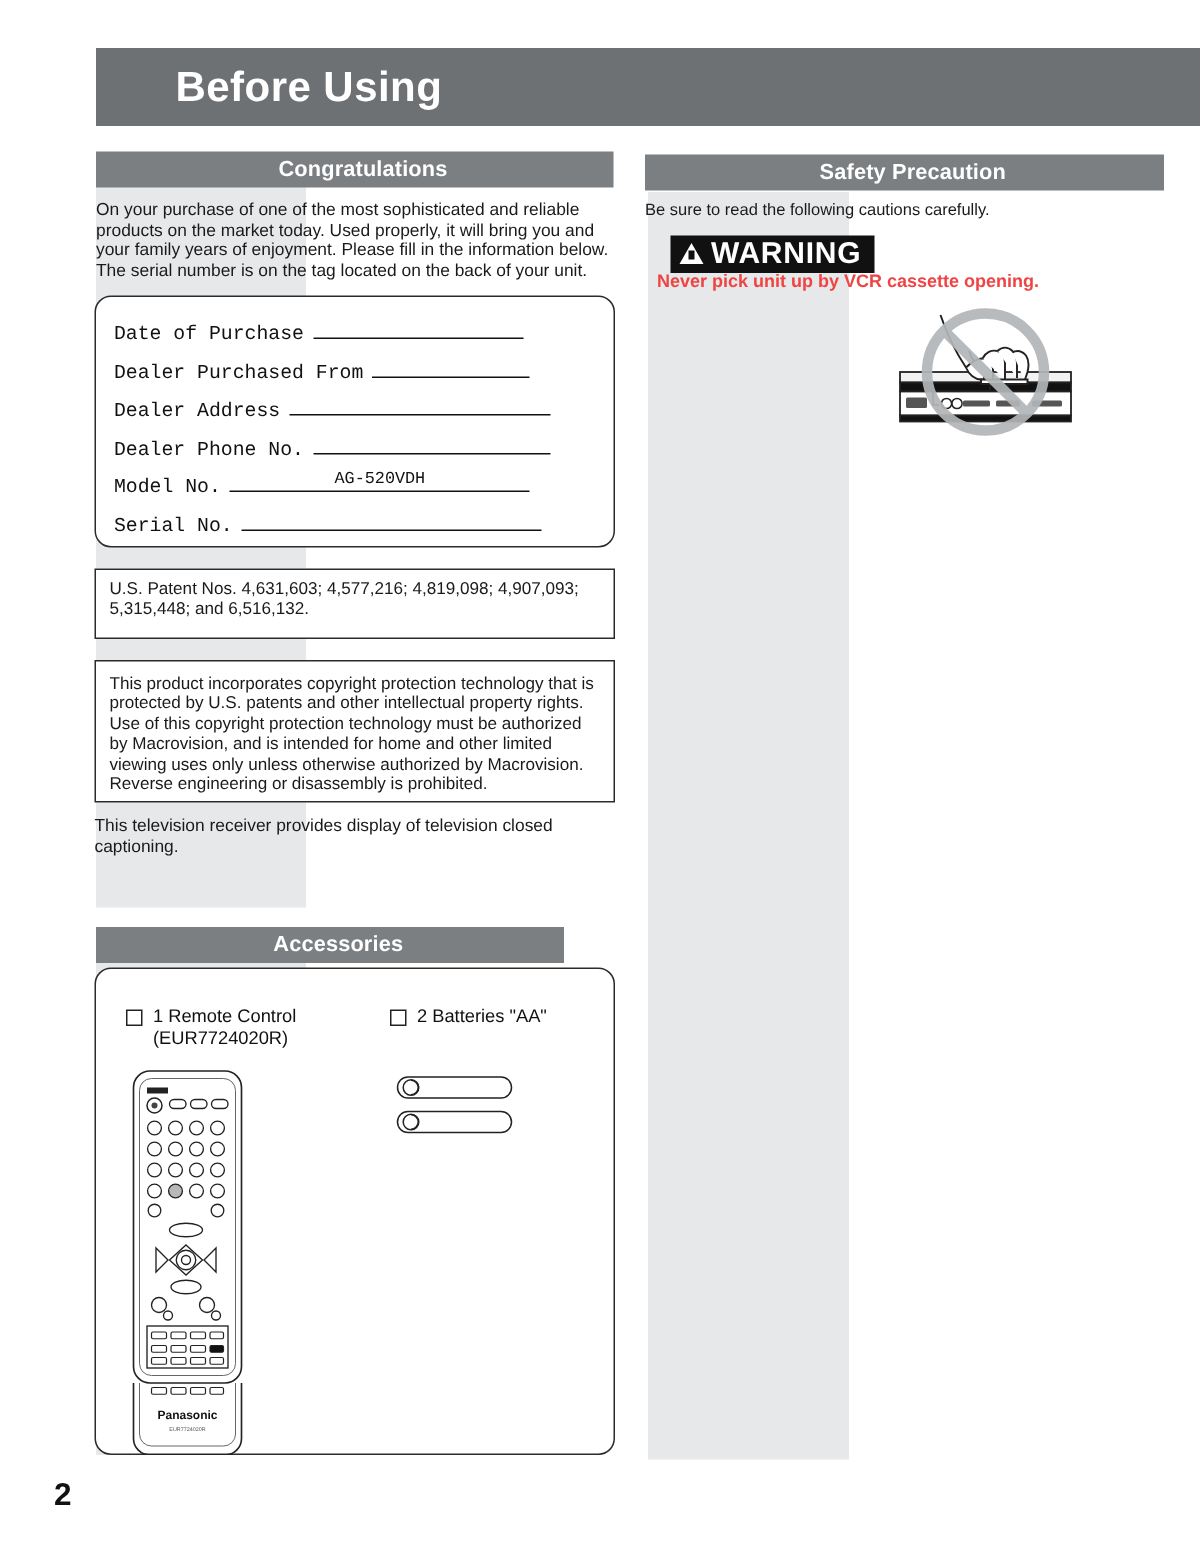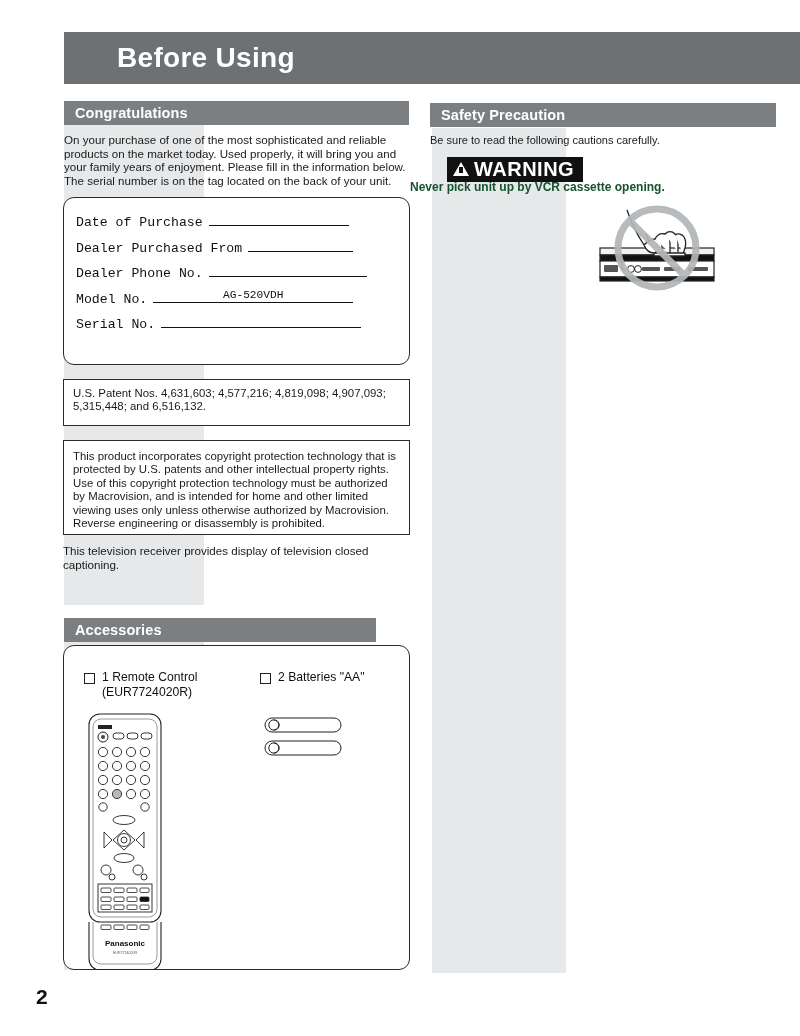--- a/index.html
+++ b/index.html
@@ -40,20 +40,21 @@
     font-weight: bold;
     letter-spacing: 0.3px;
     padding-left: 17px;
   }
 
   
   .sec-bar {
     background: #7c7f82;
     display: flex; align-items: center;
     height: 24px;
+    justify-content: center;
   }
   .sec-bar .sec-title {
     color: #ffffff;
     font-size: 14.5px;
     font-weight: bold;
     padding-left: 11px;
     letter-spacing: 0.1px;
   }
   #bar-congrats    { left: 64px;  top: 101px; width: 345px; }
   #bar-safety      { left: 430px; top: 103px; width: 346px; }
@@ -177,24 +178,24 @@
     background: #111111;
   }
   #warning-badge .w-word {
     color: #ffffff;
     font-size: 20px;
     font-weight: bold;
     letter-spacing: 0.5px;
     line-height: 20px;
   }
   #warning-caption {
-    left: 410px; top: 180px;
+    left: 438px; top: 180px;
     font-size: 12px;
     font-weight: bold;
-    color: #14532d;
+    color: #ef4444;
   }
   #warning-figure { left: 598px; top: 198px; }
 
   
   #page-number {
     left: 36px; top: 985px;
     font-size: 21px;
     font-weight: bold;
     color: #111;
   }
@@ -222,20 +223,27 @@
         <span class="f-label">Date of Purchase</span>
         <span class="gap-sm"></span>
         <span class="f-line" style="width: 140px;">
           <span class="f-value"></span>
         </span>
       </div>
       <div class="form-row">
         <span class="f-label">Dealer Purchased From</span>
         <span class="gap-sm"></span>
         <span class="f-line" style="width: 105px;">
+          <span class="f-value"></span>
+        </span>
+      </div>
+      <div class="form-row">
+        <span class="f-label">Dealer Address</span>
+        <span class="gap-sm"></span>
+        <span class="f-line" style="width: 174px;">
           <span class="f-value"></span>
         </span>
       </div>
       <div class="form-row">
         <span class="f-label">Dealer Phone No.</span>
         <span class="gap-sm"></span>
         <span class="f-line" style="width: 158px;">
           <span class="f-value"></span>
         </span>
       </div>

